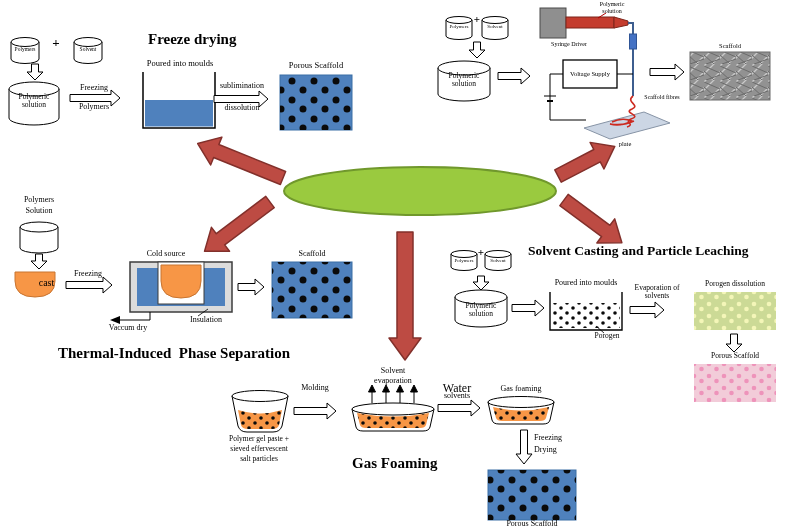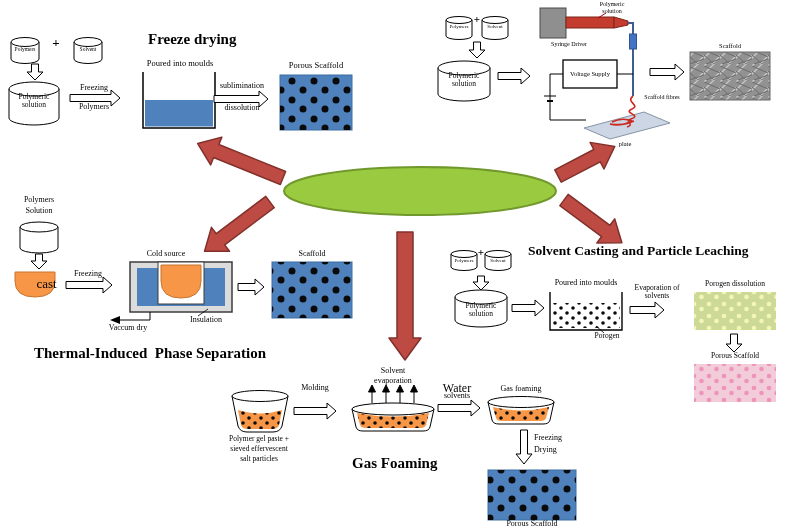--- a/index.html
+++ b/index.html
@@ -1,21 +1,21 @@
 <!DOCTYPE html>
 <html><head>
 <meta charset="utf-8">
 <style>
   html,body{margin:0;padding:0;background:#fff;}
   #canvas{position:relative;width:796px;height:531px;background:#fff;overflow:hidden;
           font-family:"Liberation Serif", serif;color:#000;}
   svg.base{position:absolute;left:0;top:0;}
   .lbl{position:absolute;line-height:1.12;text-align:center;}
   .bold{font-weight:bold;}
-  .pre{white-space:pre;}
+  .pre{white-space:pre;margin-left:24px;}
   .left{text-align:left;}
 </style>
 </head>
 <body>
 
 <div id="canvas">
 
 <svg class="base" width="796" height="531" viewBox="0 0 796 531">
   <defs>
     <pattern id="dotsBig" width="22" height="19" patternUnits="userSpaceOnUse">
@@ -213,21 +213,21 @@
 <div class="lbl" style="left:592px;top:1px;width:40px;font-size:6px">Polymeric solution</div>
 <div class="lbl" style="left:541px;top:41px;width:56px;font-size:6px">Syringe Driver</div>
 <div class="lbl" style="left:563px;top:70px;width:54px;font-size:6.5px">Voltage Supply</div>
 <div class="lbl" style="left:637px;top:94px;width:50px;font-size:6px">Scaffold fibres</div>
 <div class="lbl" style="left:600px;top:140px;width:50px;font-size:6.5px">plate</div>
 <div class="lbl" style="left:700px;top:42px;width:60px;font-size:6.5px">Scaffold</div>
 
 <div class="lbl bold pre" style="left:34px;top:345px;font-size:15px">Thermal-Induced  Phase Separation</div>
 <div class="lbl" style="left:15px;top:196px;width:48px;font-size:8px">Polymers</div>
 <div class="lbl" style="left:15px;top:207px;width:48px;font-size:8px">Solution</div>
-<div class="lbl" style="left:17px;top:277px;width:59px;font-size:13px">cast</div>
+<div class="lbl" style="left:17px;top:277px;width:59px;font-size:10px">cast</div>
 <div class="lbl" style="left:64px;top:270px;width:48px;font-size:8px">Freezing</div>
 <div class="lbl" style="left:134px;top:250px;width:64px;font-size:8px">Cold source</div>
 <div class="lbl" style="left:174px;top:316px;width:64px;font-size:8px">Insulation</div>
 <div class="lbl" style="left:96px;top:324px;width:64px;font-size:8px">Vaccum dry</div>
 <div class="lbl" style="left:286px;top:250px;width:52px;font-size:8px">Scaffold</div>
 
 <div class="lbl bold" style="left:528px;top:243px;font-size:13.5px">Solvent Casting and Particle Leaching</div>
 <div class="lbl" style="left:451px;top:258px;width:26px;font-size:5px">Polymers</div>
 <div class="lbl bold" style="left:473px;top:246px;width:16px;font-size:11px">+</div>
 <div class="lbl" style="left:485px;top:258px;width:26px;font-size:5px">Solvent</div>

